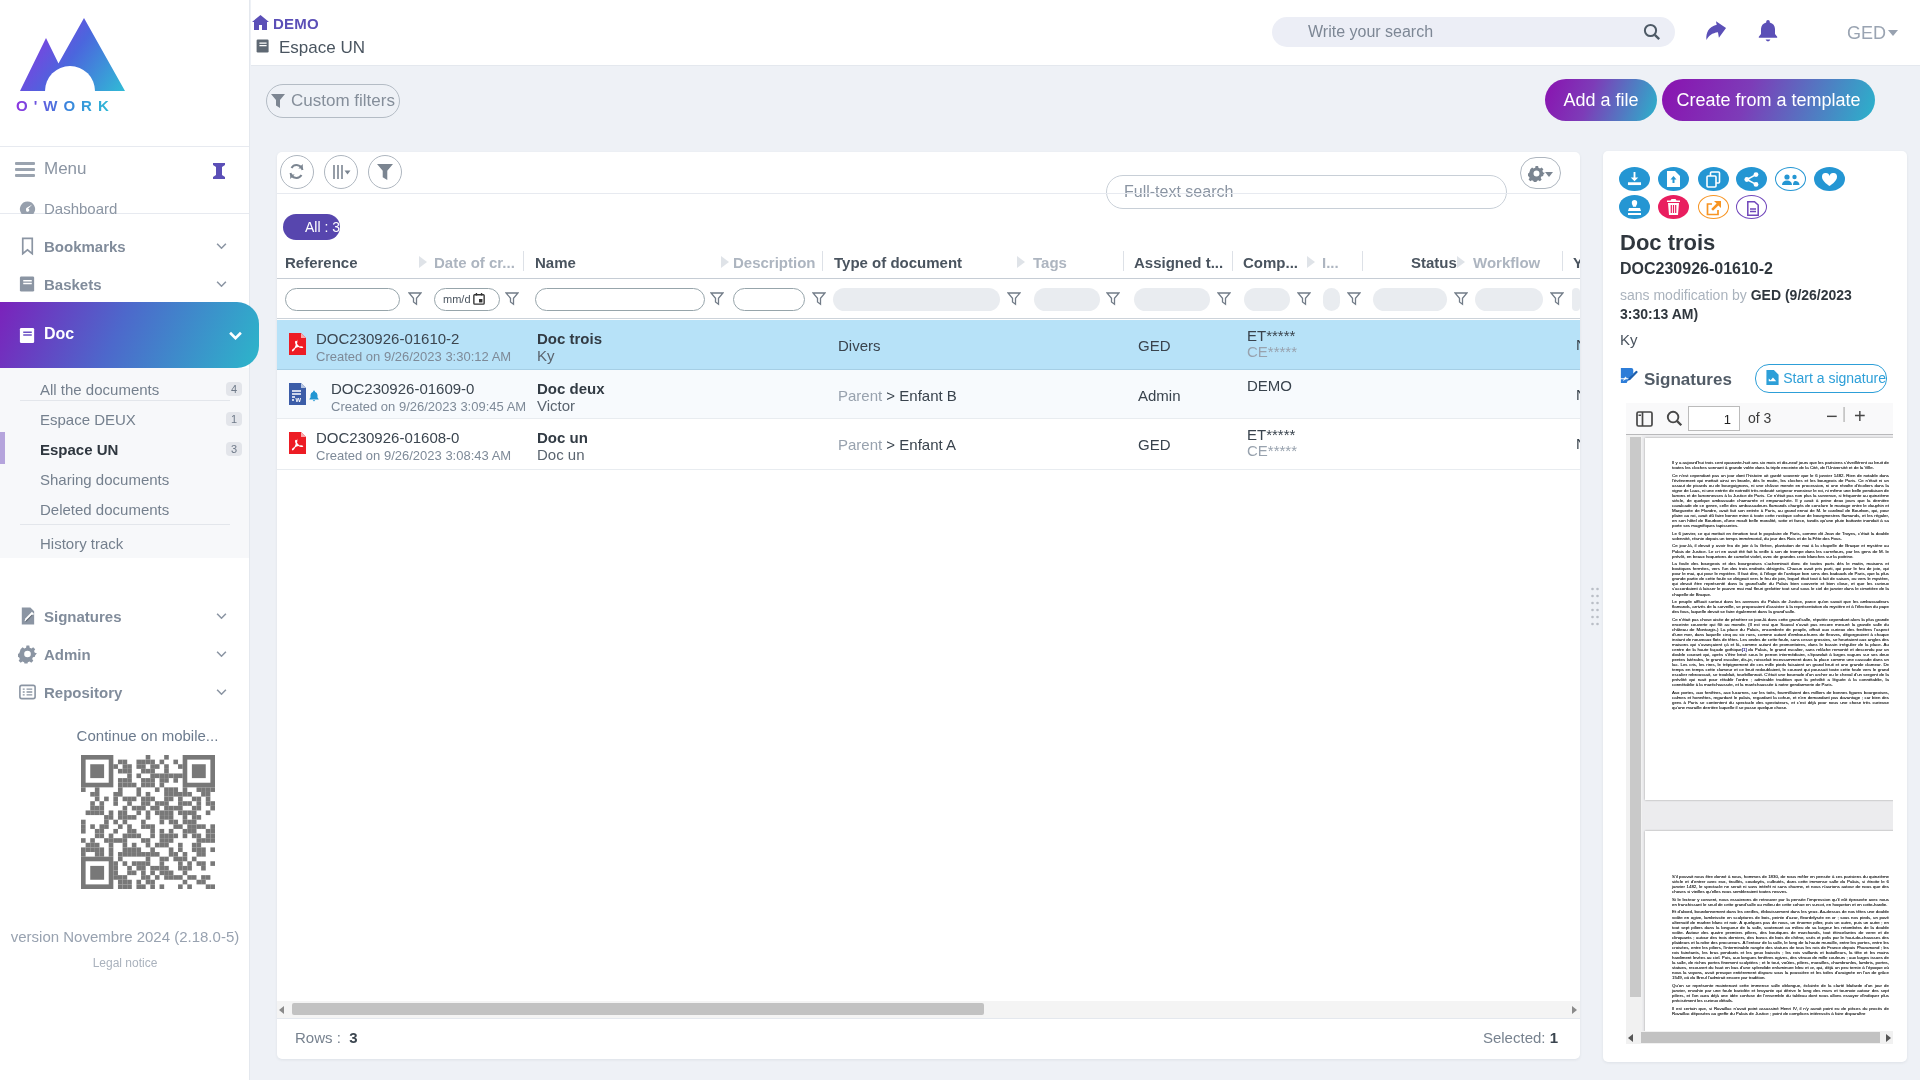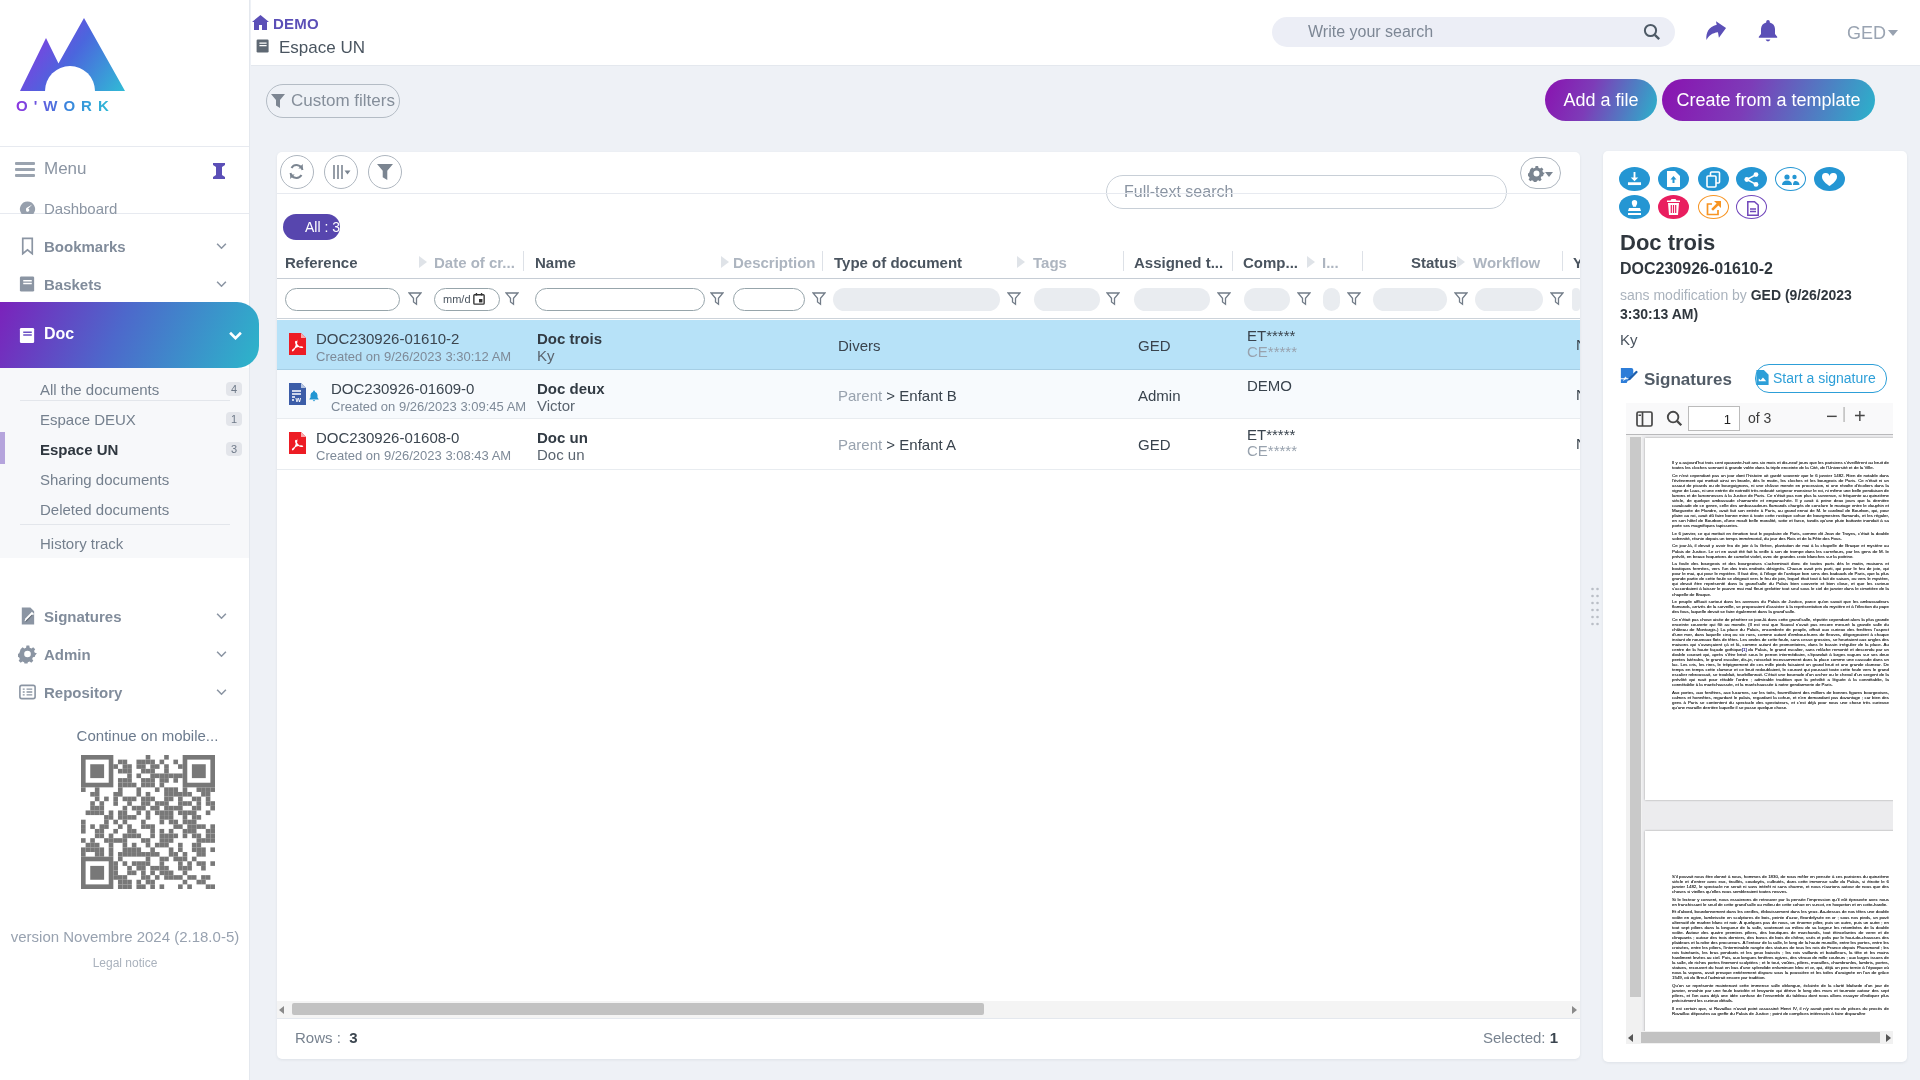--- a/index.html
+++ b/index.html
@@ -84,21 +84,21 @@
 
   
   #rpanel { position:absolute; left:1603px; top:151px; width:304px; height:911px; background:#fff; border-radius:5px; box-shadow:0 1px 3px rgba(40,50,60,.08); }
   .ib { position:absolute; width:31px; height:24px; border-radius:50%; }
   #rtitle { position:absolute; left:17px; top:79px; font-size:22px; font-weight:bold; color:#30373e; }
   #rref { position:absolute; left:17px; top:109px; font-size:16px; font-weight:bold; color:#30373e; }
   #rmod { position:absolute; left:17px; top:135px; width:280px; font-size:14px; line-height:19px; color:#30373e; font-weight:bold; }
   #rmod .g { color:#aab3bd; font-weight:normal; }
   #rky { position:absolute; left:17px; top:180px; font-size:15px; color:#4a545f; }
   #rsig { position:absolute; left:41px; top:219px; font-size:17px; font-weight:bold; color:#515b66; }
-  #startsig { position:absolute; left:152px; top:213px; width:132px; height:29px; border:1px solid #2d9fd8; border-radius:14px; color:#2d9fd8; font-size:14px; text-align:left; line-height:27px; }
+  #startsig { position:absolute; left:152px; top:213px; width:132px; height:29px; border:1px solid #2d9fd8; border-radius:14px; color:#2d9fd8; font-size:14px; text-align:right; line-height:27px; }
 
   
   #pdf { position:absolute; left:23px; top:252px; width:267px; height:641px; background:#ececee; overflow:hidden; }
   #pdftool { position:absolute; left:0; top:0; width:267px; height:32px; background:#f9f9fa; border-bottom:1px solid #b9b9bb; }
   #pdfpages { position:absolute; left:0; top:32px; width:267px; height:596px; }
   #vscroll { position:absolute; left:0; top:0; width:16px; height:596px; background:#f1f1f1; }
   #vscroll .thumb { position:absolute; left:4px; top:2px; width:11px; height:560px; background:#c9c9c9; }
   .page { position:absolute; left:19px; width:290px; background:#fff; box-shadow:0 0 2px rgba(0,0,0,.35); }
   .ptxt { position:absolute; left:27px; top:22px; width:217px; font-size:4.4px; line-height:5.05px; color:#282828; text-align:justify; text-shadow:0 0 .5px rgba(45,45,45,.75); }
   .ptxt p { margin-bottom:2.6px; }

